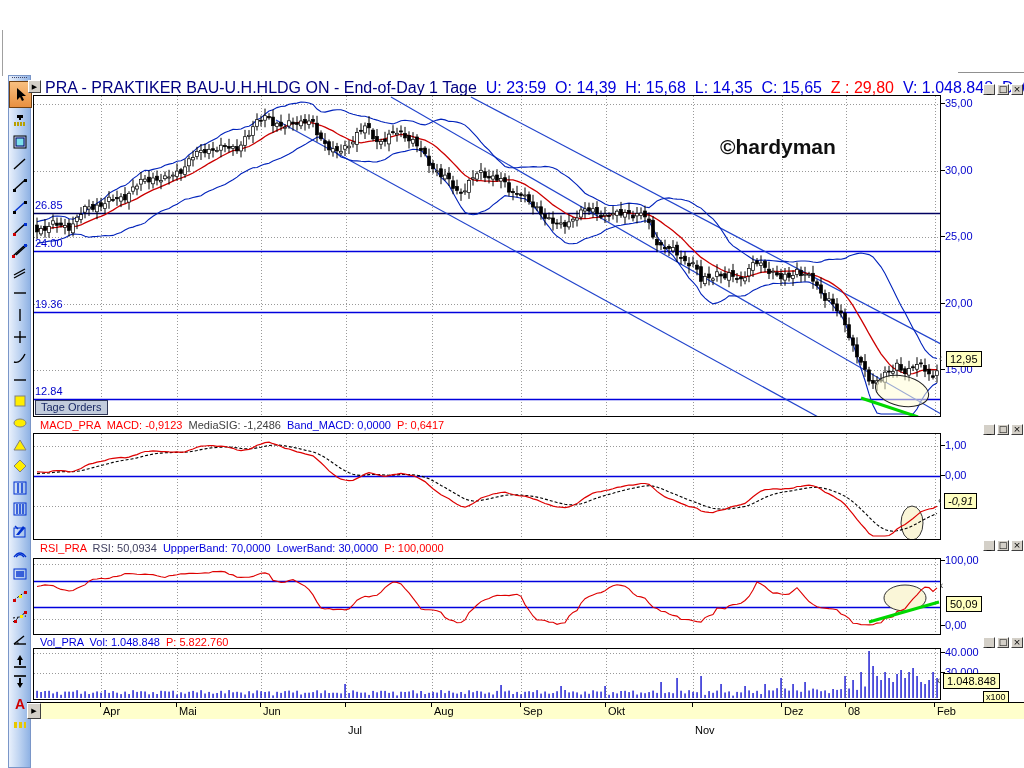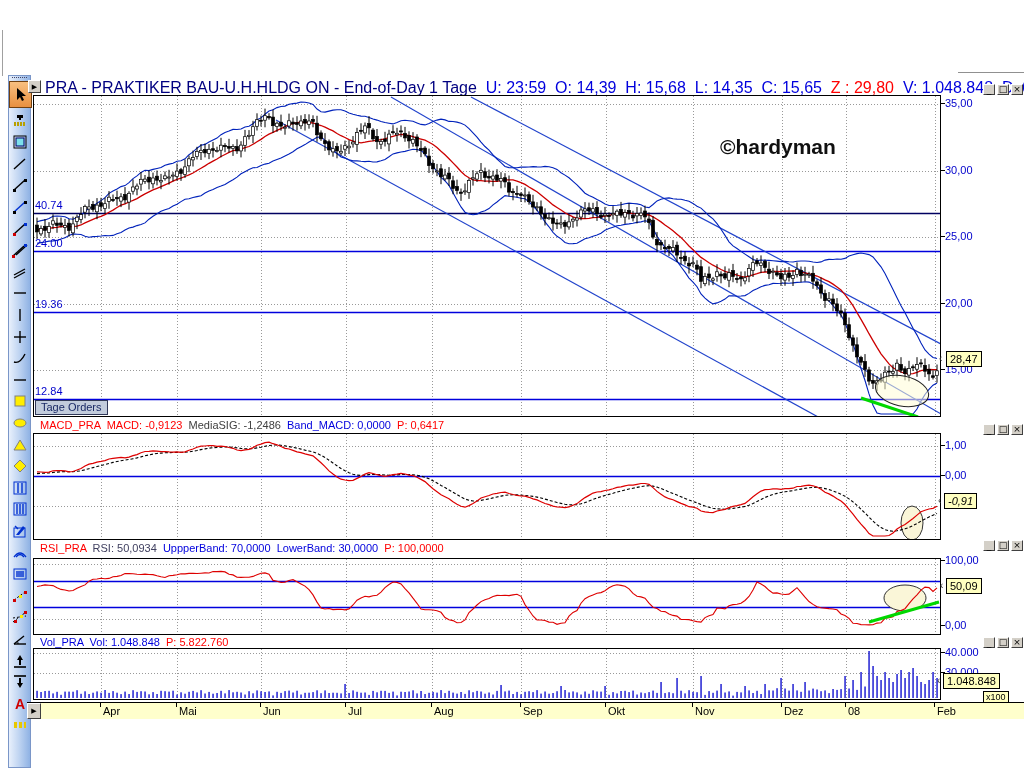--- a/index.html
+++ b/index.html
@@ -1096,25 +1096,25 @@
         <rect x="894.4" y="31.0" width="1.3" height="18.0" fill="#0000cc"></rect>
         <rect x="898.4" y="23.0" width="1.3" height="26.0" fill="#0000cc"></rect>
         <rect x="902.4" y="29.0" width="1.3" height="20.0" fill="#0000cc"></rect>
       </svg>
   </div>
 
   <div id="watermark">©hardyman</div>
   <div id="orders-label">Tage Orders</div>
 
   <span class="varrow" style="left:939px;top:353px;">‹</span>
-  <div class="vbox" style="left:946px;top:351px;">28,47</div>
+  <div class="vbox" style="left:946px;top:351px;">12,95</div>
   <span class="varrow" style="left:938px;top:495px;">‹</span>
   <div class="vbox" style="left:944px;top:493px;font-style:italic;">-0,91</div>
   <span class="varrow" style="left:940px;top:580px;">‹</span>
-  <div class="vbox" style="left:946px;top:578px;">50,09</div>
+  <div class="vbox" style="left:946px;top:596px;">50,09</div>
   <span class="varrow" style="left:937px;top:675px;">‹</span>
   <div class="vbox" style="left:943px;top:673px;">1.048.848</div>
   <div class="vbox" style="left:983px;top:691px;font-size:9px;padding:0 2px;">x100</div>
 
   <div id="xaxisbar"></div>
   <button id="xscroll-btn">▶</button>
 <div class="axtick" style="top: 103px;"></div>
     <div class="axlab" style="top: 97px;">35,00</div>
     <div class="axtick" style="top: 170px;"></div>
     <div class="axlab" style="top: 164px;">30,00</div>
@@ -1136,32 +1136,32 @@
     <div class="axlab" style="top: 646px;">40.000</div>
     <div class="axtick" style="top: 672px;"></div>
     <div class="axlab" style="top: 666px;">30.000</div>
     <div class="mtick" style="left: 100px;"></div>
     <div class="mlab" style="left: 103px;">Apr</div>
     <div class="mtick" style="left: 176px;"></div>
     <div class="mlab" style="left: 179px;">Mai</div>
     <div class="mtick" style="left: 260px;"></div>
     <div class="mlab" style="left: 263px;">Jun</div>
     <div class="mtick" style="left: 345px;"></div>
-    <div class="mlab" style="left: 348px;">Jul</div>
+    <div class="mlab" style="left: 348px; margin-top: 19px;">Jul</div>
     <div class="mtick" style="left: 431px;"></div>
     <div class="mlab" style="left: 434px;">Aug</div>
     <div class="mtick" style="left: 520px;"></div>
     <div class="mlab" style="left: 523px;">Sep</div>
     <div class="mtick" style="left: 605px;"></div>
     <div class="mlab" style="left: 608px;">Okt</div>
     <div class="mtick" style="left: 692px;"></div>
-    <div class="mlab" style="left: 695px;">Nov</div>
+    <div class="mlab" style="left: 695px; margin-top: 19px;">Nov</div>
     <div class="mtick" style="left: 781px;"></div>
     <div class="mlab" style="left: 784px;">Dez</div>
     <div class="mtick" style="left: 845px;"></div>
     <div class="mlab" style="left: 848px;">08</div>
     <div class="mtick" style="left: 934px;"></div>
     <div class="mlab" style="left: 937px;">Feb</div>
-    <div class="lvlab" style="left: 35px; top: 198.795px;">40.74</div>
+    <div class="lvlab" style="left: 35px; top: 198.795px;">26.85</div>
     <div class="lvlab" style="left: 35px; top: 236.7px;">24.00</div>
     <div class="lvlab" style="left: 35px; top: 298.412px;">19.36</div>
     <div class="lvlab" style="left: 35px; top: 385.128px;">12.84</div>
   </div>
 
 </body></html>

